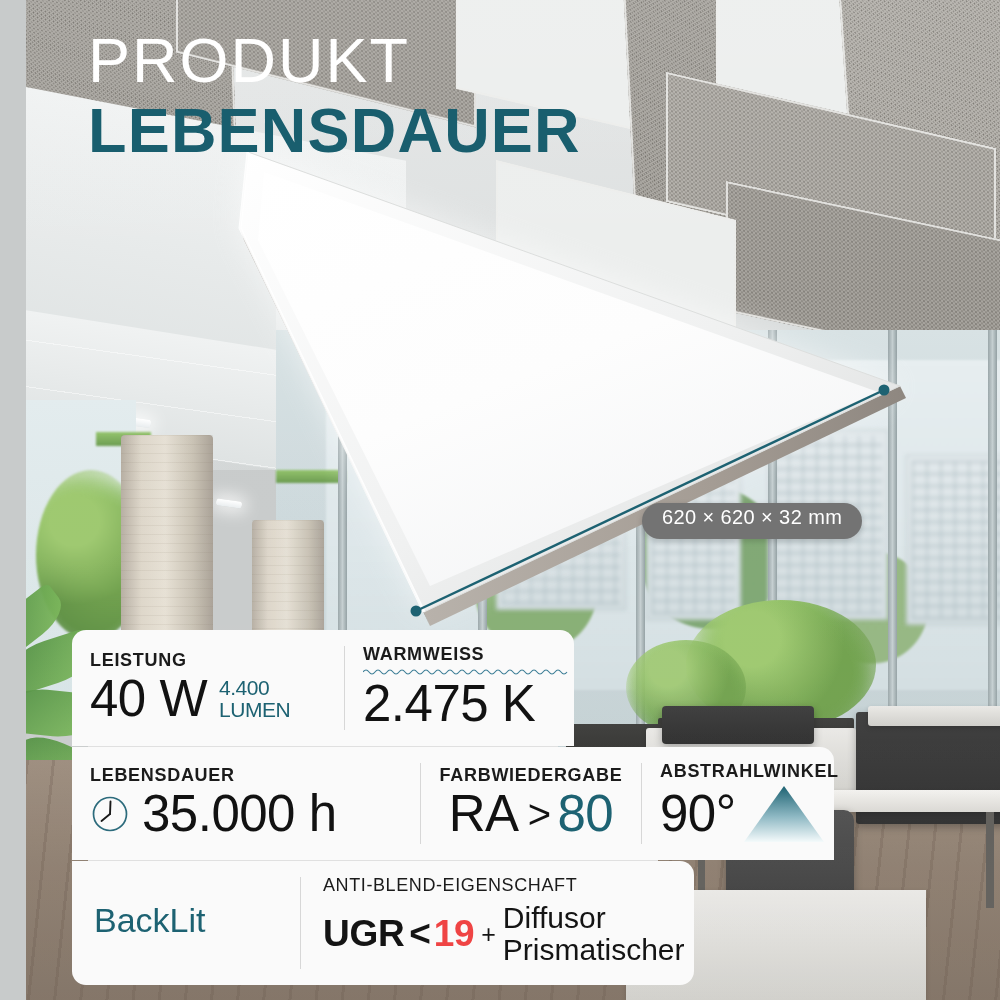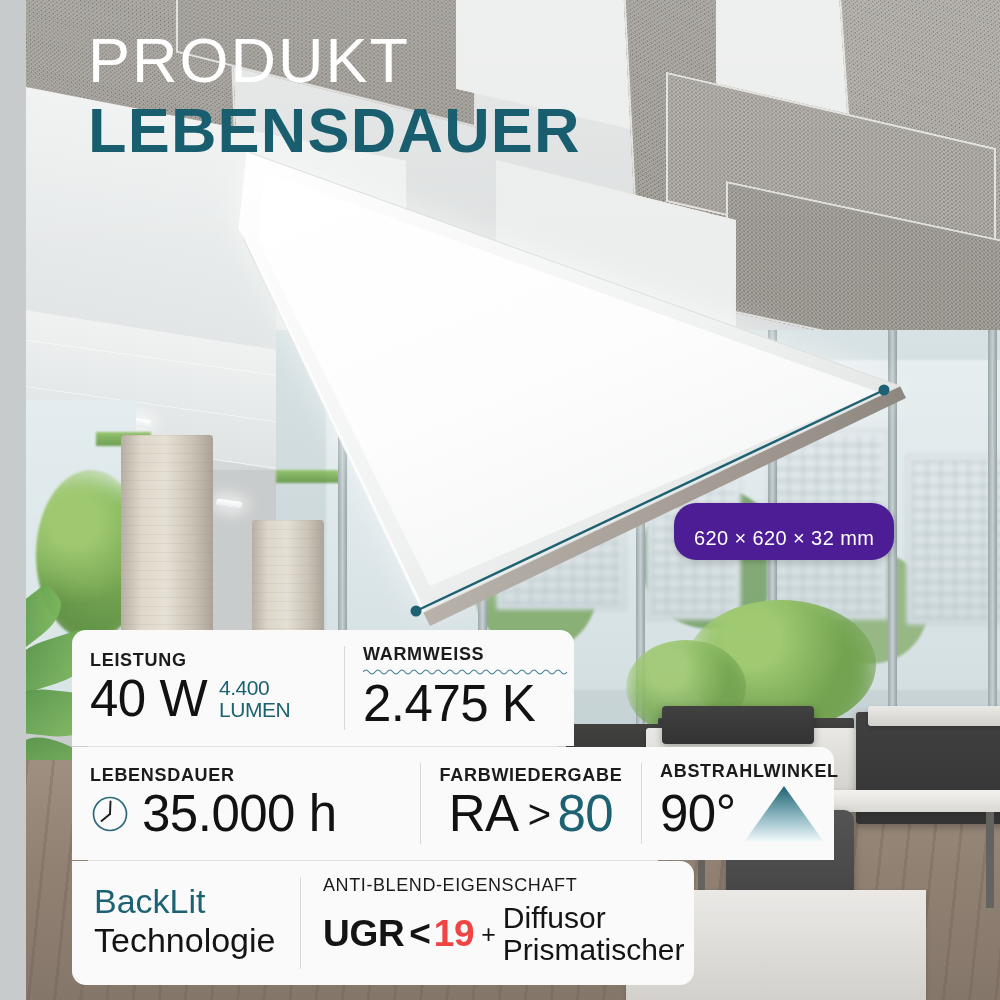--- a/index.html
+++ b/index.html
@@ -111,23 +111,23 @@
     display:block; color:#ffffff; font-size:63px; font-weight:400;
     letter-spacing:2.0px;
   }
   .headline .l2 {
     display:block; color:#195e6e; font-size:63px; font-weight:700;
     letter-spacing:1.2px; margin-top:8px;
   }
 
   
   .dim-badge {
-    position:absolute; left:648px; top:503px;
-    background:#4c1d95; color:#fff; border-radius:22px;
-    padding:24px 20px 10px; font-size:20px; letter-spacing:.4px; white-space:nowrap;
+    position:absolute; left:616px; top:503px;
+    background:#737373; color:#fff; border-radius:22px;
+    padding:3px 20px 10px; font-size:20px; letter-spacing:.4px; white-space:nowrap;
     box-shadow:0 2px 6px rgba(0,0,0,.18);
   }
 
   
   .spec { position:absolute; left:46px; top:630px; }
   .srow { background:#fafafa; display:flex; align-items:stretch; }
   .r1 { width:502px; border-radius:14px 14px 0 0; }
   .r2 { width:762px; border-radius:0 14px 0 0; }
   .r3 { width:622px; border-radius:0 14px 14px 14px; }
   .hr { height:1px; background:#e0e0e0; margin:0 16px; }
@@ -361,21 +361,20 @@
             <polygon points="42,2 82,58 2,58" fill="url(#beamGrad)"></polygon>
           </svg>
         </div>
       </div>
     </div>
     <div class="hr" style="width:570px;"></div>
 
     <div class="srow r3">
       <div class="cell bl-cell" style="width:228px;">
         <div class="bl1">BackLit</div>
-        <div class="bl2">Technologie</div>
       </div>
       <div class="divider"></div>
       <div class="cell bl-cell" style="width:393px;">
         <div class="ab-lbl">ANTI-BLEND-EIGENSCHAFT</div>
         <div class="ab-row">
           <span class="ugr">
             <span>UGR</span><span class="lt">&lt;</span><span class="n">19</span>
           </span>
           <span class="plus">+</span>
           <span class="prism">

